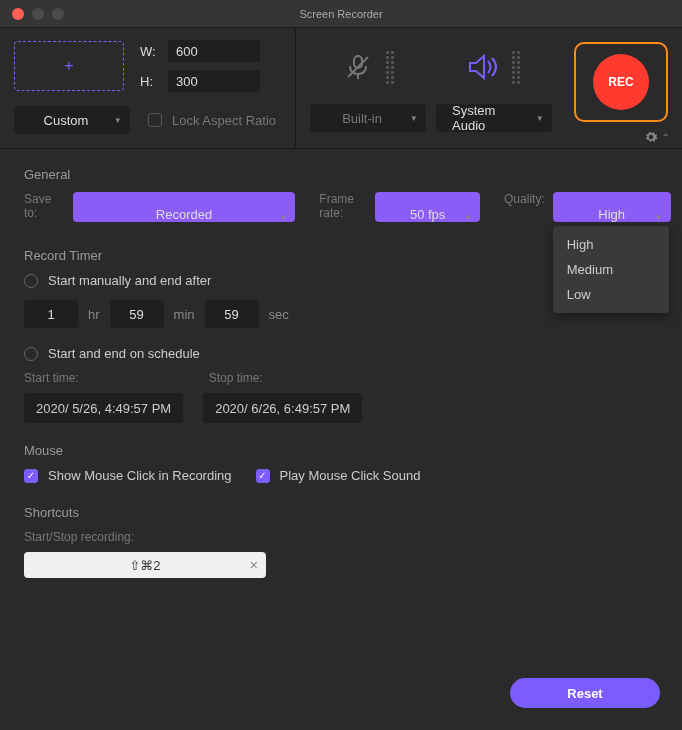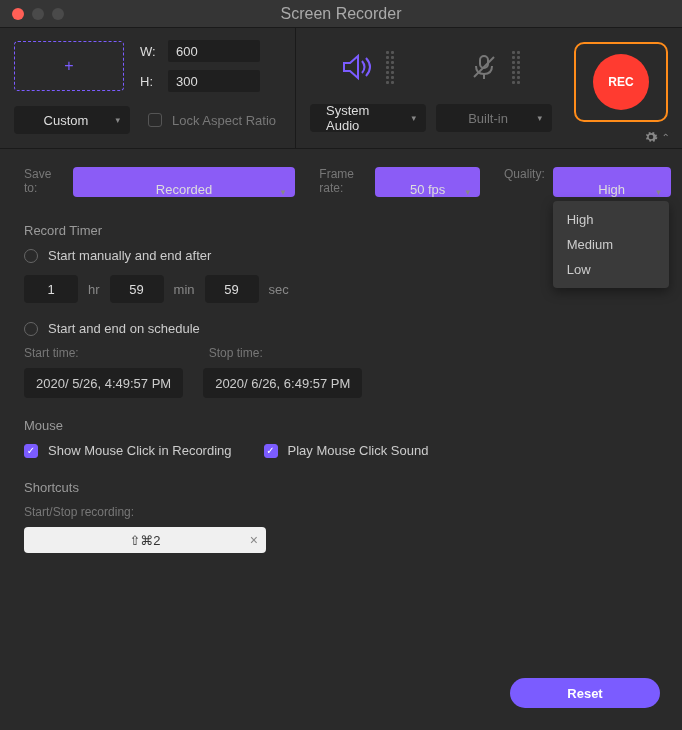--- a/index.html
+++ b/index.html
@@ -3,21 +3,21 @@
 <meta charset="utf-8">
 <style>
   * { box-sizing: border-box; margin: 0; padding: 0; font-family: -apple-system, BlinkMacSystemFont, "Segoe UI", sans-serif; }
   body { background: #2a2a2a; width: 682px; height: 730px; color: #ccc; font-size: 13px; overflow: hidden; }
   
   .titlebar { height: 28px; display: flex; align-items: center; background: #353535; border-bottom: 1px solid #1a1a1a; position: relative; }
   .traffic { display: flex; gap: 8px; margin-left: 12px; }
   .dot { width: 12px; height: 12px; border-radius: 50%; }
   .dot.red { background: #ff5f56; }
   .dot.grey { background: #4a4a4a; }
-  .title { position: absolute; left: 0; right: 0; text-align: center; color: #aaa; font-size: 16px; pointer-events: none; }
+  .title { position: absolute; left: 0; right: 0; text-align: center; color: #aaa; font-size: 11px; pointer-events: none; }
 
   .toprow { display: flex; border-bottom: 1px solid #1a1a1a; }
   .capture-area { width: 296px; padding: 12px 14px 14px 14px; border-right: 1px solid #1a1a1a; }
   .capture-box-row { display: flex; align-items: center; gap: 16px; }
   .dashed-box { width: 110px; height: 50px; border: 1.5px dashed #7b5cff; border-radius: 4px; display: flex; align-items: center; justify-content: center; }
   .plus { color: #7b5cff; font-size: 16px; }
   .dims { display: flex; flex-direction: column; gap: 8px; }
   .dim-row { display: flex; align-items: center; gap: 8px; }
   .dim-label { color: #ddd; width: 20px; }
   .dim-input { width: 92px; height: 22px; background: #1f1f1f; border: none; color: #ddd; padding: 0 8px; font-size: 13px; border-radius: 2px; }
@@ -111,54 +111,20 @@
         <span class="checkbox"></span>
         <span class="muted-grey">Lock Aspect Ratio</span>
       </div>
     </div>
   </div>
 
   <div class="audio-area">
     <div class="audio-col">
       <div class="audio-icons">
         <svg class="vol-icon" viewBox="0 0 32 28">
-          <path d="M2 10 h6 l8 -7 v22 l-8 -7 h-6 z" fill="none" stroke="#7b5cff" stroke-width="2"></path>
-          <path d="M20 8 q5 6 0 12" fill="none" stroke="#7b5cff" stroke-width="2"></path>
-          <path d="M24 5 q8 9 0 18" fill="none" stroke="#7b5cff" stroke-width="2"></path>
-        </svg>
-        <div class="level-bars">
-          <div class="level-col">
-              <div class="level-seg"></div>
-              <div class="level-seg"></div>
-              <div class="level-seg"></div>
-              <div class="level-seg"></div>
-              <div class="level-seg"></div>
-              <div class="level-seg"></div>
-              <div class="level-seg"></div>
-            </div>
-          <div class="level-col">
-              <div class="level-seg"></div>
-              <div class="level-seg"></div>
-              <div class="level-seg"></div>
-              <div class="level-seg"></div>
-              <div class="level-seg"></div>
-              <div class="level-seg"></div>
-              <div class="level-seg"></div>
-            </div>
-        </div>
-      </div>
-      <div class="dropdown" style="width:116px">
-        <span>System Audio</span>
-        <span class="chev"></span>
-      </div>
-    </div>
-
-    <div class="audio-col">
-      <div class="audio-icons">
-        <svg class="vol-icon" viewBox="0 0 32 28">
           <rect x="12" y="3" width="8" height="12" rx="4" fill="none" stroke="#777" stroke-width="2"></rect>
           <path d="M8 13 q0 8 8 8 q8 0 8 -8" fill="none" stroke="#777" stroke-width="2"></path>
           <line x1="16" y1="21" x2="16" y2="26" stroke="#777" stroke-width="2"></line>
           <line x1="6" y1="24" x2="26" y2="4" stroke="#777" stroke-width="2"></line>
         </svg>
         <div class="level-bars">
           <div class="level-col">
               <div class="level-seg"></div>
               <div class="level-seg"></div>
               <div class="level-seg"></div>
@@ -177,36 +143,71 @@
               <div class="level-seg"></div>
             </div>
         </div>
       </div>
       <div class="dropdown" style="width:116px">
         <span class="muted-grey">Built-in</span>
         <span class="chev"></span>
       </div>
     </div>
 
+    <div class="audio-col">
+      <div class="audio-icons">
+        <svg class="vol-icon" viewBox="0 0 32 28">
+          <path d="M2 10 h6 l8 -7 v22 l-8 -7 h-6 z" fill="none" stroke="#7b5cff" stroke-width="2"></path>
+          <path d="M20 8 q5 6 0 12" fill="none" stroke="#7b5cff" stroke-width="2"></path>
+          <path d="M24 5 q8 9 0 18" fill="none" stroke="#7b5cff" stroke-width="2"></path>
+        </svg>
+        <div class="level-bars">
+          <div class="level-col">
+              <div class="level-seg"></div>
+              <div class="level-seg"></div>
+              <div class="level-seg"></div>
+              <div class="level-seg"></div>
+              <div class="level-seg"></div>
+              <div class="level-seg"></div>
+              <div class="level-seg"></div>
+            </div>
+          <div class="level-col">
+              <div class="level-seg"></div>
+              <div class="level-seg"></div>
+              <div class="level-seg"></div>
+              <div class="level-seg"></div>
+              <div class="level-seg"></div>
+              <div class="level-seg"></div>
+              <div class="level-seg"></div>
+            </div>
+        </div>
+      </div>
+      <div class="dropdown" style="width:116px">
+        <span>System Audio</span>
+        <span class="chev"></span>
+      </div>
+    </div>
+
     <div class="rec-wrap">
       <div class="rec-btn">
         <span>REC</span>
       </div>
     </div>
 
     <div class="cog-row">
       <svg width="14" height="14" viewBox="0 0 24 24">
           <path fill="#888" d="M12 8a4 4 0 1 0 0 8 4 4 0 0 0 0-8zm9 4l2 1-1 3-2-.5a9 9 0 0 1-1.6 1.6l.5 2-3 1-1-2a9 9 0 0 1-2.2 0l-1 2-3-1 .5-2A9 9 0 0 1 6.6 16L4.5 16.5l-1-3 2-1a9 9 0 0 1 0-2.2l-2-1 1-3L6.6 8a9 9 0 0 1 1.6-1.6l-.5-2 3-1 1 2a9 9 0 0 1 2.2 0l1-2 3 1-.5 2A9 9 0 0 1 19.4 8l2-.5 1 3-2 1a9 9 0 0 1 0 2.2z"></path>
         </svg>
       <span style="font-size:10px">⌃</span>
     </div>
   </div>
 </div>
 
 <div class="settings">
+  <div class="section-title">General</div>
 
   <div class="general-row" style="margin-bottom: 26px;">
     <div class="field-col">
       <span class="field-label">Save to:</span>
       <div class="select" style="width:236px">
         <span>Recorded</span>
         <span class="chev"></span>
       </div>
     </div>
     <div class="field-col">
@@ -256,21 +257,21 @@
   <div style="display:flex; gap: 20px; margin-bottom: 20px;">
     <div class="dt-box">
         <span>2020/  5/26,   4:49:57 PM</span>
       </div>
     <div class="dt-box">
         <span>2020/  6/26,   6:49:57 PM</span>
       </div>
   </div>
 
   <div class="section-title">Mouse</div>
-  <div class="row-inline" style="gap: 32px; margin: 10px 0 22px 0;">
+  <div class="row-inline" style="gap: 24px; margin: 10px 0 22px 0;">
     <div class="row-inline" style="gap:10px;">
       <span class="checkbox checked"></span>
       <span>Show Mouse Click in Recording</span>
     </div>
     <div class="row-inline" style="gap:10px;">
       <span class="checkbox checked"></span>
       <span>Play Mouse Click Sound</span>
     </div>
   </div>
 

